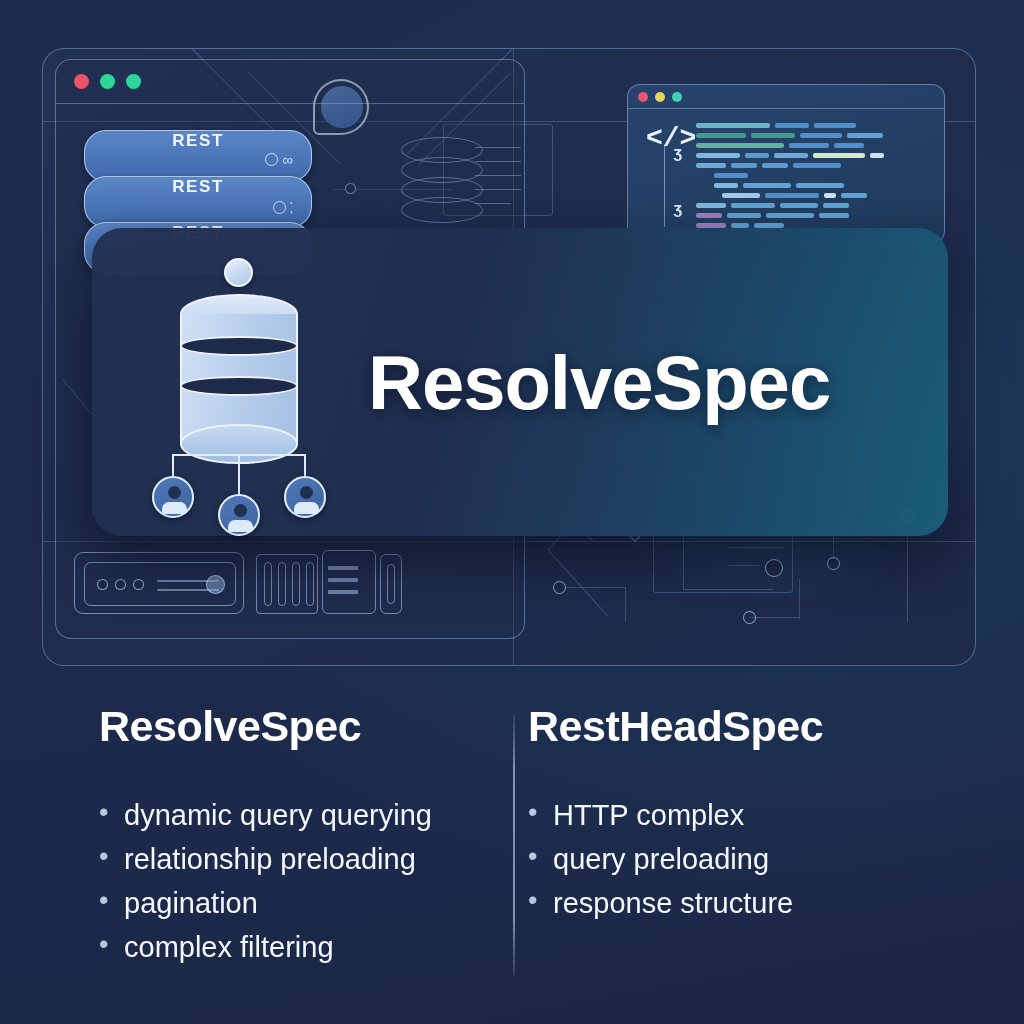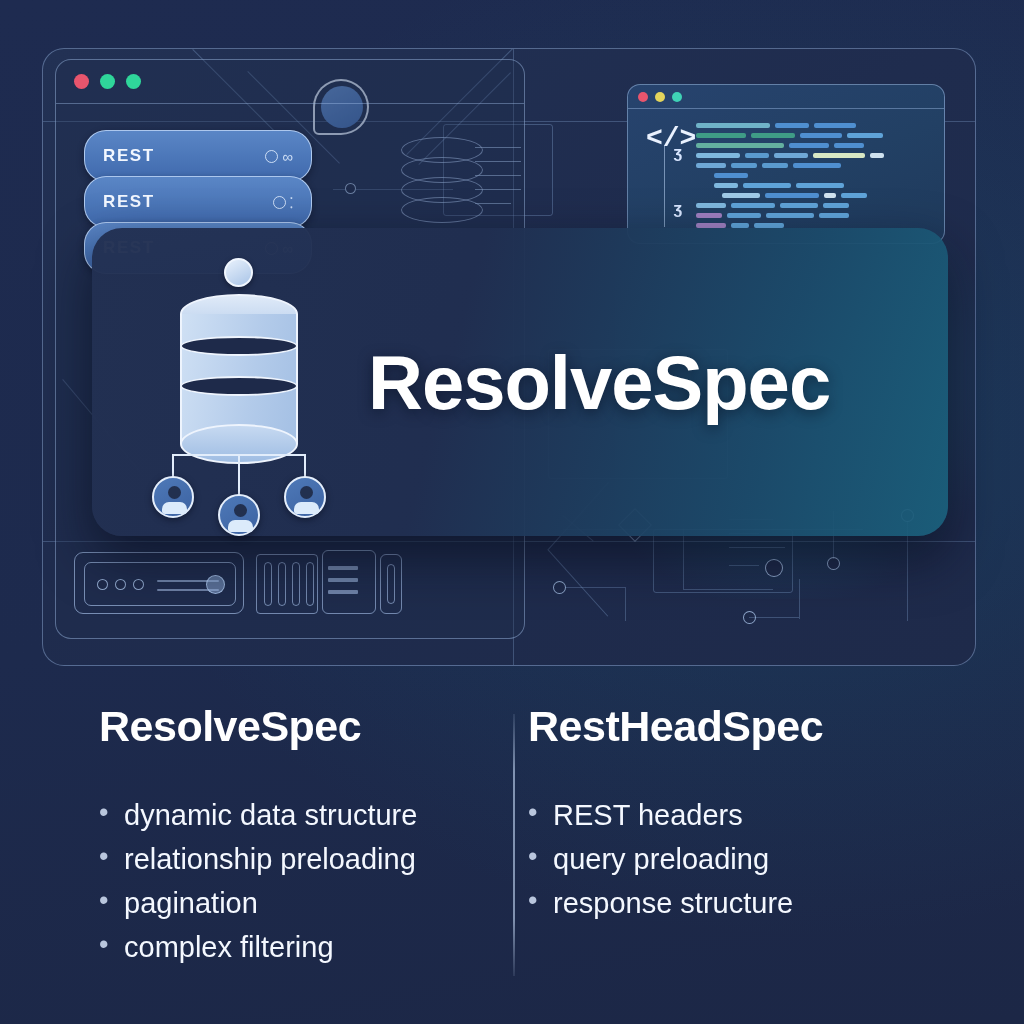--- a/index.html
+++ b/index.html
@@ -74,20 +74,21 @@
   
   .chip {
     position: absolute;
     height: 52px;
     border: 1.4px solid rgba(200,222,252,0.80);
     border-radius: 22px;
     background: linear-gradient(180deg, #5a86c6 0%, #3f69ad 100%);
     box-shadow: 0 3px 7px rgba(8,14,30,0.45);
     display: flex; align-items: center;
     padding: 0 18px;
+    flex-direction: column;
   }
   .chip .lbl {
     color: #f2f7ff; font-weight: 700; font-size: 17px; letter-spacing: 1.6px;
   }
   .chip .glyphs {
     margin-left: auto; display: flex; align-items: center; gap: 4px;
     color: rgba(226,238,255,0.85); font-size: 15px;
   }
   .ring {
     width: 13px; height: 13px; border-radius: 50%;
@@ -477,30 +478,30 @@
       <div class="node" style="left:86px;top:236px;"></div>
       <div class="node" style="left:152px;top:218px;"></div>
     </div>
     <div id="cardTitle">ResolveSpec</div>
   </div>
 
   <div id="cols">
     <div class="col" id="colLeft">
       <div class="colTitle">ResolveSpec</div>
       <ul class="feats" id="featsLeft">
-          <li>dynamic data structure</li>
+          <li>dynamic query querying</li>
           <li>relationship preloading</li>
           <li>pagination</li>
           <li>complex filtering</li>
         </ul>
     </div>
     <div class="col" id="colRight">
       <div class="colTitle">RestHeadSpec</div>
       <ul class="feats" id="featsRight">
-          <li>REST headers</li>
+          <li>HTTP complex</li>
           <li>query preloading</li>
           <li>response structure</li>
         </ul>
     </div>
   </div>
   <div id="colDivider"></div>
 
 </div>
 
 </body></html>

